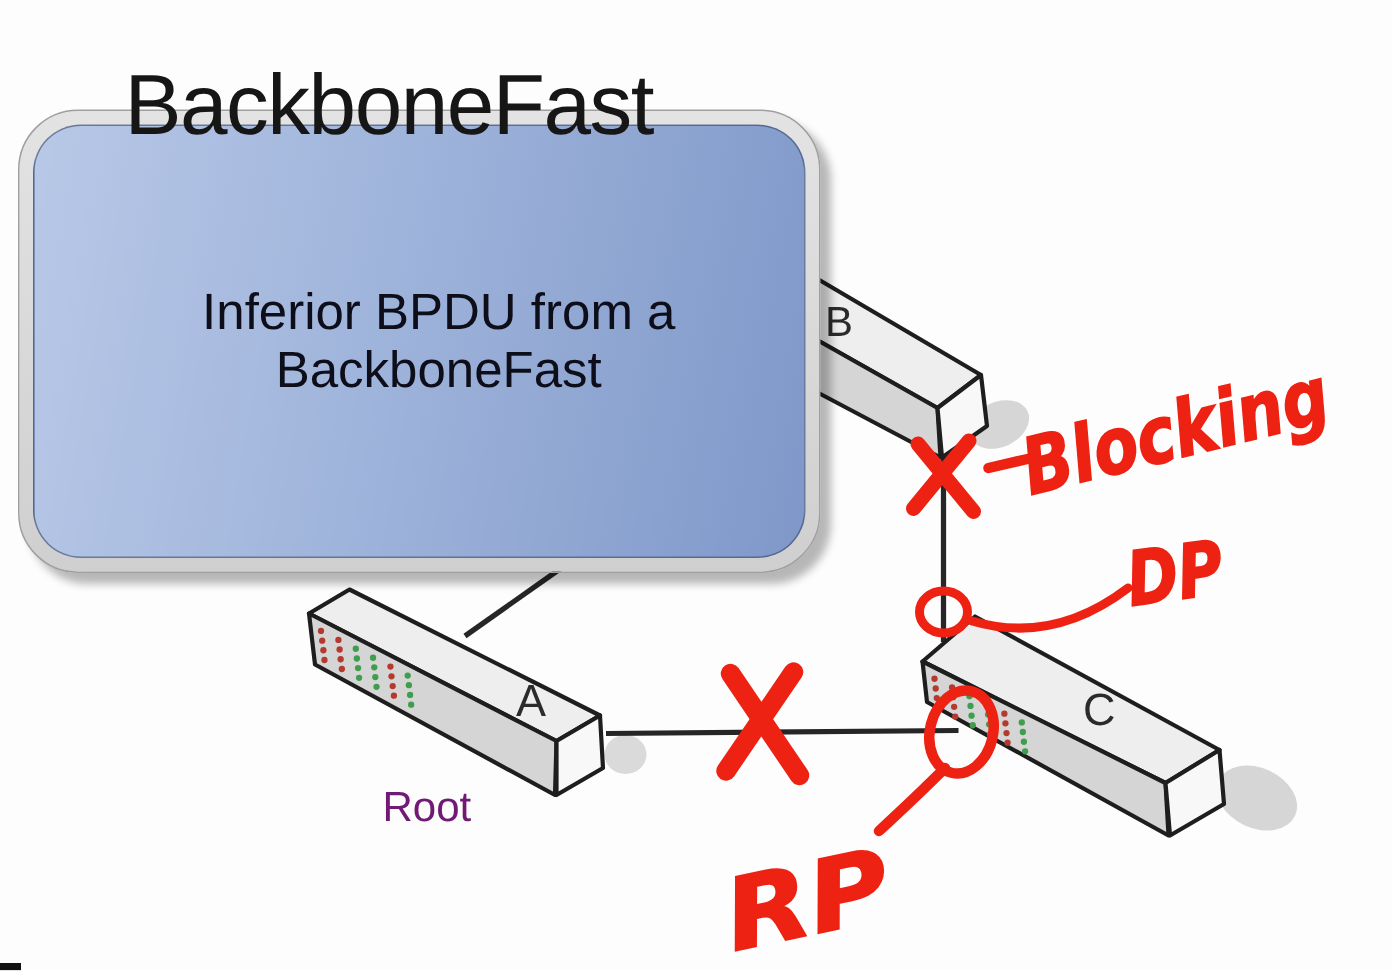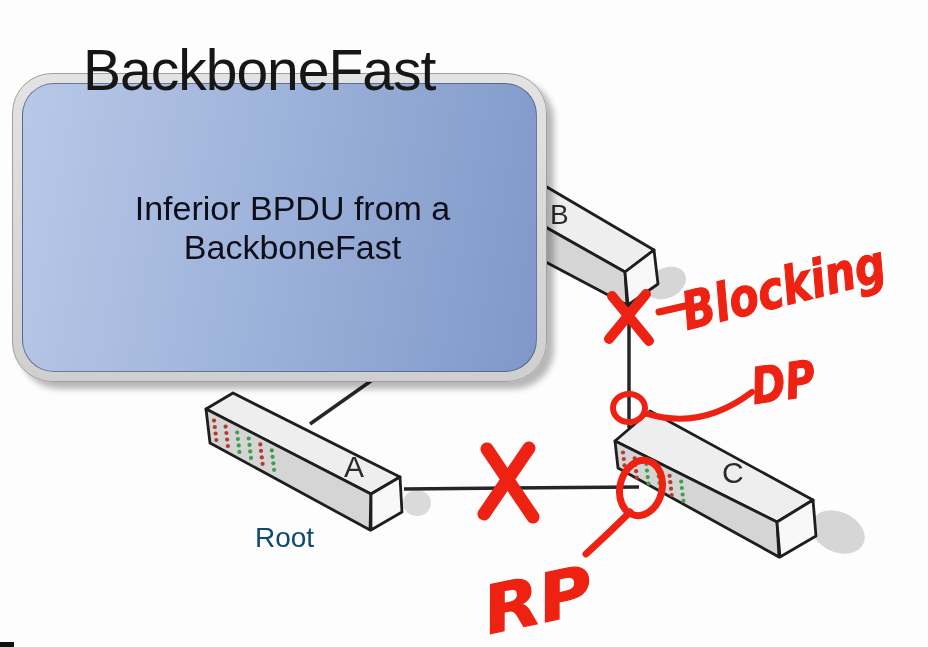--- a/index.html
+++ b/index.html
@@ -25,21 +25,21 @@
     background:linear-gradient(100deg,#b8c8e7 0%,#9fb4db 45%,#7f98c9 100%);
     border:1px solid rgba(55,70,105,0.6);
     display:flex;flex-direction:column;justify-content:center;align-items:center;
     padding-left:26px;box-sizing:border-box;
   }
   .callout-line{
     font-size:34px;line-height:39px;color:#0e0e1a;text-align:center;white-space:nowrap;
   }
   .root-caption{
     position:absolute;left:255px;top:520px;z-index:1;
-    font-size:28px;line-height:36px;color:#0c4a6e;
+    font-size:28px;line-height:36px;color:#701a75;
   }
   .switch-face{stroke:#1e1e1e;stroke-width:2.8;stroke-linejoin:round;}
   .face-top{fill:#eeeeee;}
   .face-front{fill:#d5d5d5;}
   .face-end{fill:#f8f8f8;}
   .switch-label{font-family:"Liberation Sans",sans-serif;fill:#2b2b2b;}
   .link{stroke:#262626;stroke-width:3.5;fill:none;}
   .ink{stroke:var(--ink,#ee2212);fill:none;stroke-linecap:round;}
   .ink-text{
     font-family:"DejaVu Sans",sans-serif;font-style:italic;font-weight:bold;

